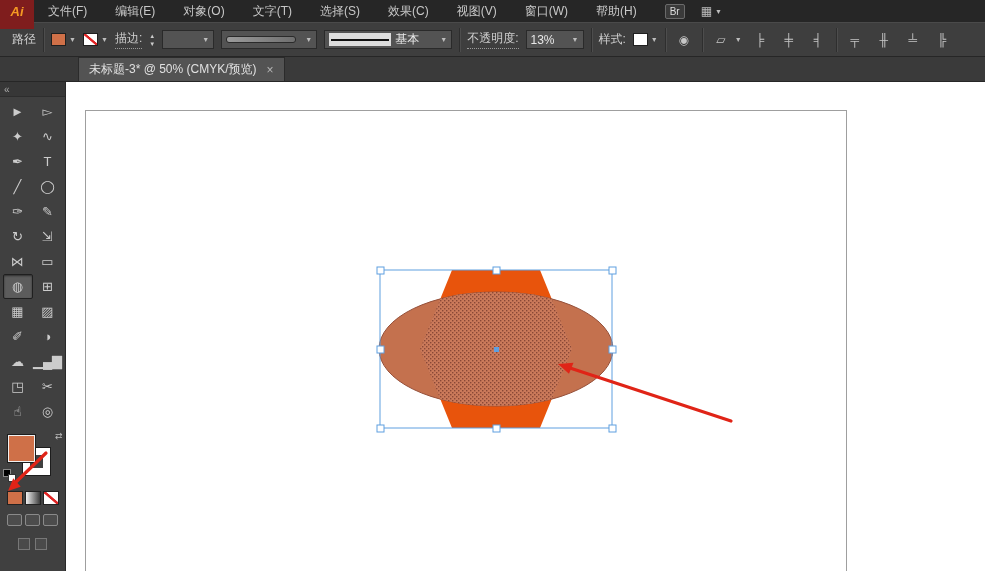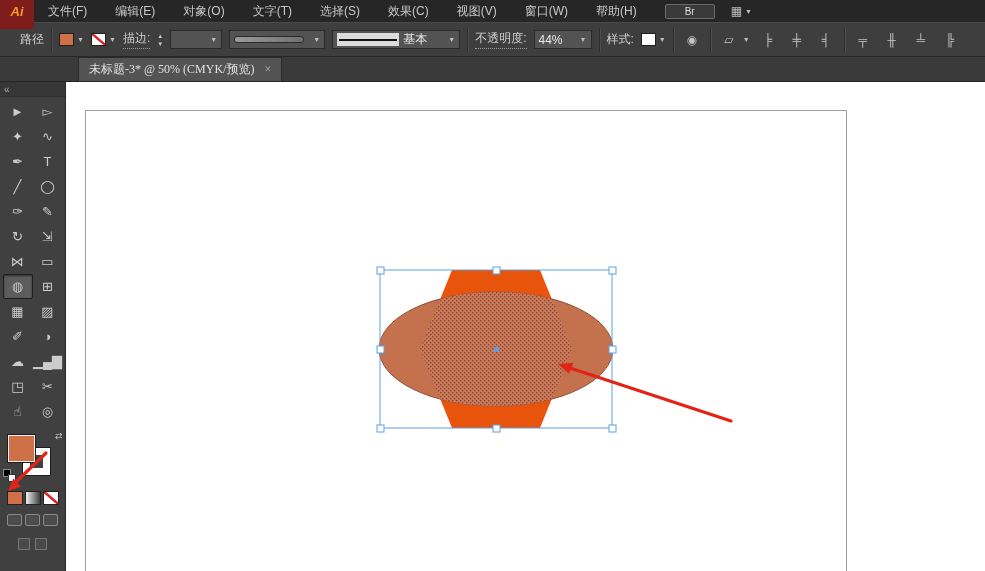--- a/index.html
+++ b/index.html
@@ -5,44 +5,44 @@
 *{box-sizing:border-box;margin:0;padding:0;}
 body{width:985px;height:571px;background:#222;}
 .app{position:relative;width:985px;height:571px;overflow:hidden;background:#3f3f3f;
      font-family:"Liberation Sans","DejaVu Sans",sans-serif;}
 
 .menubar{height:22px;background:#262626;display:flex;align-items:center;color:#c8c8c8;font-size:12px;}
 .logo{width:34px;height:36px;display:flex;align-items:center;justify-content:center;background:#7f1d1d;
       color:var(--logo_orange,#f59a23);font-weight:bold;font-size:13px;font-style:italic;}
 .menu-items{display:flex;gap:28px;margin-left:14px;}
 .menu-item{cursor:default;white-space:nowrap;}
-.br-badge{margin-left:28px;border:1px solid #6a6a6a;background:#3a3a3a;font-size:10px;padding:1px 19px;border-radius:2px;color:#ddd;}
+.br-badge{margin-left:28px;border:1px solid #6a6a6a;background:#3a3a3a;font-size:10px;padding:1px 4px;border-radius:2px;color:#ddd;}
 .workspace{margin-left:16px;display:flex;align-items:center;gap:3px;color:#bbb;}
 .caret{font-size:7px;color:#bdbdbd;line-height:1;}
 
 .controlbar{height:35px;background:#3e3e3e;border-top:1px solid #4a4a4a;border-bottom:1px solid #262626;
-            display:flex;align-items:center;padding:0 20px;gap:7px;font-size:12px;color:#cfcfcf;
+            display:flex;align-items:center;padding:0 12px;gap:7px;font-size:12px;color:#cfcfcf;
             overflow:hidden;white-space:nowrap;}
 .vsep{width:1px;height:24px;background:#2e2e2e;box-shadow:1px 0 0 #4d4d4d;flex:none;}
 .u-label{border-bottom:1px dotted #9a9a9a;padding-bottom:1px;cursor:default;}
 .swatch-drop{display:flex;align-items:center;gap:3px;flex:none;}
 .mini-swatch{width:15px;height:13px;border:1px solid #1f1f1f;display:inline-block;}
 .fill-mini{background:var(--fill_swatch,#cf7048);}
 .white-mini{background:#fff;}
 .none-mini{background:linear-gradient(to top right,transparent 42%,var(--none_red,#e02424) 46%,var(--none_red,#e02424) 56%,transparent 60%) #fff;}
 .stepper{display:flex;flex-direction:column;gap:2px;font-size:6px;color:#ccc;line-height:1;flex:none;}
 .field{height:19px;background:#535353;border:1px solid #2a2a2a;display:flex;align-items:center;gap:4px;
        padding:0 4px;color:#e8e8e8;flex:none;}
 .field .caret{margin-left:auto;}
 .profile-bar{width:70px;height:7px;background:linear-gradient(90deg,#9b9b9b,#6f6f6f);border:1px solid #2a2a2a;border-radius:3px;display:inline-block;}
 .stroke-line-preview{width:62px;height:13px;background:#dcdcdc;display:flex;align-items:center;padding:0 2px;}
 .stroke-line-preview i{display:block;width:100%;border-top:2px solid #111;}
 .icon-btn{width:22px;height:20px;display:flex;align-items:center;justify-content:center;color:#c6c6c6;font-size:12px;flex:none;}
 
-.tabbar{height:25px;background:#3a3a3a;border-bottom:1px solid #262626;display:flex;align-items:stretch;font-family:Liberation Serif, serif;}
+.tabbar{height:25px;background:#3a3a3a;border-bottom:1px solid #262626;display:flex;align-items:stretch;}
 .tab{margin-left:78px;background:#535353;border:1px solid #2b2b2b;border-bottom:none;display:flex;
      align-items:center;gap:10px;padding:0 10px;font-size:12px;color:#e0e0e0;}
 .tab-close{color:#b5b5b5;font-size:12px;}
 
 .body{position:absolute;top:82px;left:0;right:0;bottom:0;display:flex;}
 .toolbar{width:66px;background:#404040;border-right:1px solid #282828;display:flex;flex-direction:column;align-items:center;flex:none;}
 .tb-header{width:100%;height:15px;background:#373737;border-bottom:1px solid #2d2d2d;color:#aaa;font-size:10px;
            padding-left:4px;display:flex;align-items:center;cursor:pointer;}
 .tools{display:grid;grid-template-columns:30px 30px;grid-auto-rows:25px;margin-top:2px;}
 .tool{display:flex;align-items:center;justify-content:center;color:#cccccc;font-size:13px;cursor:default;}
@@ -133,21 +133,21 @@
     <div class="field" style="width:128px">
       <span class="stroke-line-preview">
           <i></i>
         </span>
       <span>基本</span>
       <span class="caret">▼</span>
     </div>
     <span class="vsep"></span>
     <span class="u-label">不透明度:</span>
     <div class="field" style="width:58px">
-      <span>44%</span>
+      <span>13%</span>
       <span class="caret">▼</span>
     </div>
     <span class="vsep"></span>
     <span>样式:</span>
     <div class="swatch-drop">
       <span class="mini-swatch white-mini"></span>
       <span class="caret">▼</span>
     </div>
     <span class="vsep"></span>
     <span class="icon-btn">◉</span>

